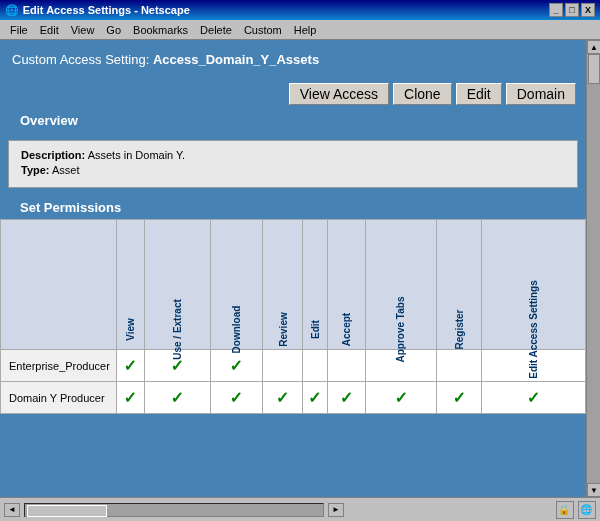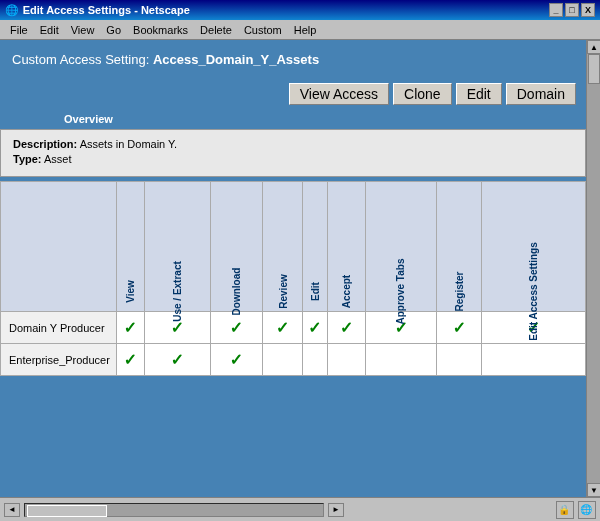--- a/index.html
+++ b/index.html
@@ -104,30 +104,29 @@
       padding: 2px 10px;
       font-size: 14px;
       cursor: pointer;
       color: black;
     }
 
     
     .section-header {
       background: #4682b4;
       color: white;
-      font-size: 11px;
+      font-size: 13px;
       font-weight: bold;
       padding: 4px 20px;
-      margin-left: 44px;
     }
     .section-body {
       background: #e8e8e8;
       padding: 8px 12px;
       border: 1px solid #999;
-      margin: 0;
+      margin: 8px;
     }
     .section-body p {
       font-size: 11px;
       color: black;
       margin-bottom: 3px;
     }
 
     
     .permissions-section {
       margin-top: 4px;
@@ -321,20 +320,21 @@
         <strong>Description:</strong>
         <span>Assets in Domain Y.</span>
       </p>
       <p>
         <strong>Type:</strong>
         <span>Asset</span>
       </p>
     </div>
 
     <div class="permissions-section">
+      <div class="section-header">Set Permissions</div>
       <div class="table-container">
         <table>
           <thead>
             <tr class="header-row">
               <th></th>
               <th>
                 <div style="height:120px; display:flex; align-items:flex-end; justify-content:center;">
                   <span class="rotated-text">View</span>
                 </div>
               </th>
@@ -376,42 +376,42 @@
               <th>
                 <div style="height:120px; display:flex; align-items:flex-end; justify-content:center;">
                   <span class="rotated-text">Edit Access Settings</span>
                 </div>
               </th>
             </tr>
           </thead>
           <tbody id="permissions-tbody">
 
           <tr class="data-row">
-                <td>Domain Y Producer</td>
-                <td><span class="checkmark">✓</span></td>
-                <td><span class="checkmark">✓</span></td>
-                <td><span class="checkmark">✓</span></td>
-                <td><span class="checkmark">✓</span></td>
-                <td><span class="checkmark">✓</span></td>
-                <td><span class="checkmark">✓</span></td>
-                <td><span class="checkmark">✓</span></td>
-                <td><span class="checkmark">✓</span></td>
-                <td><span class="checkmark">✓</span></td>
+                <td>Enterprise_Producer</td>
+                <td><span class="checkmark">✓</span></td>
+                <td><span class="checkmark">✓</span></td>
+                <td><span class="checkmark">✓</span></td>
+                <td></td>
+                <td></td>
+                <td></td>
+                <td></td>
+                <td></td>
+                <td></td>
               </tr>
               <tr class="data-row">
-                <td>Enterprise_Producer</td>
-                <td><span class="checkmark">✓</span></td>
-                <td><span class="checkmark">✓</span></td>
-                <td><span class="checkmark">✓</span></td>
-                <td></td>
-                <td></td>
-                <td></td>
-                <td></td>
-                <td></td>
-                <td></td>
+                <td>Domain Y Producer</td>
+                <td><span class="checkmark">✓</span></td>
+                <td><span class="checkmark">✓</span></td>
+                <td><span class="checkmark">✓</span></td>
+                <td><span class="checkmark">✓</span></td>
+                <td><span class="checkmark">✓</span></td>
+                <td><span class="checkmark">✓</span></td>
+                <td><span class="checkmark">✓</span></td>
+                <td><span class="checkmark">✓</span></td>
+                <td><span class="checkmark">✓</span></td>
               </tr>
             </tbody>
         </table>
       </div>
     </div>
 
   </div>
 
   <div class="scroll-right" style="display:flex; flex-direction:column;">
     <div class="scroll-top-btn">▲</div>

